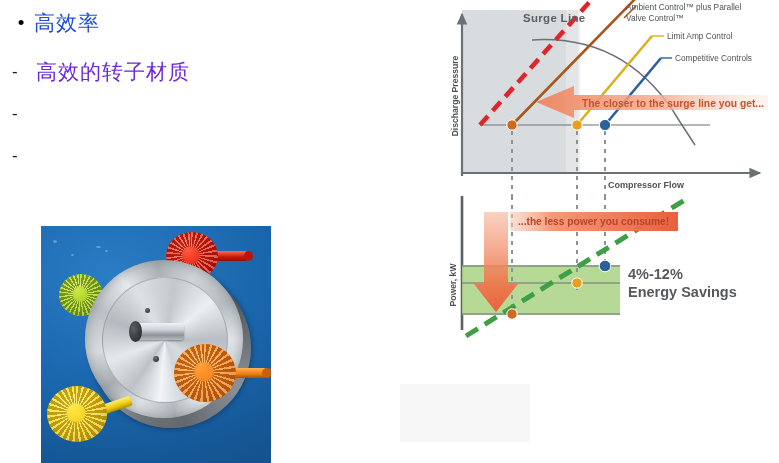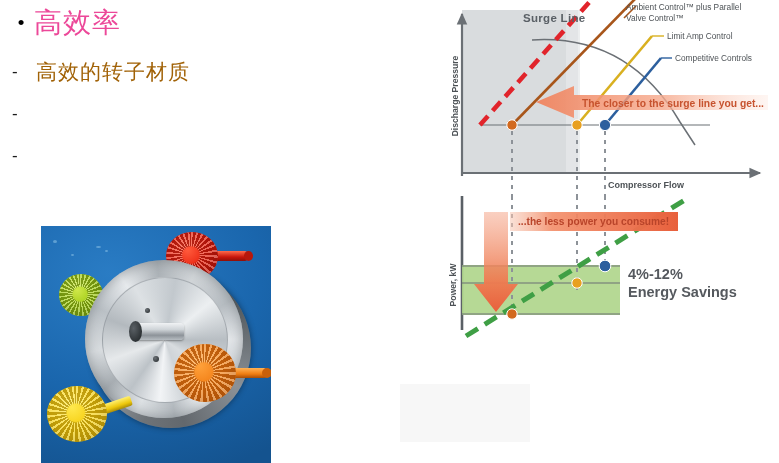--- a/index.html
+++ b/index.html
@@ -19,35 +19,35 @@
   .bullet-l1{
     display:flex;align-items:flex-start;
     margin:0 0 14px 0;
   }
   .bullet-l1 .mk{
     width:26px;flex:0 0 26px;
     font-size:19px;line-height:38px;color:#000;
     text-align:center;
   }
   .bullet-l1 .tx{
-    font-size:28px;line-height:38px;color:#ec4899;
+    font-size:21px;line-height:38px;color:#1d4ed8;
     letter-spacing:1px;
   }
 
   .bullet-l2{
     display:flex;align-items:flex-start;
     margin:0 0 10px 0;
   }
   .bullet-l2 .mk{
     width:24px;flex:0 0 24px;margin-left:4px;
     font-size:17px;line-height:32px;color:#1a1a1a;
     text-align:left;
   }
   .bullet-l2 .tx{
-    font-size:21px;line-height:32px;color:#a16207;
+    font-size:21px;line-height:32px;color:#6d28d9;
     letter-spacing:1px;
   }
 
   
   .photo{
     position:absolute;left:41px;top:226px;width:230px;height:237px;
     background:#1d6db5;
     overflow:hidden;
   }
   .photo .bg-grad{

